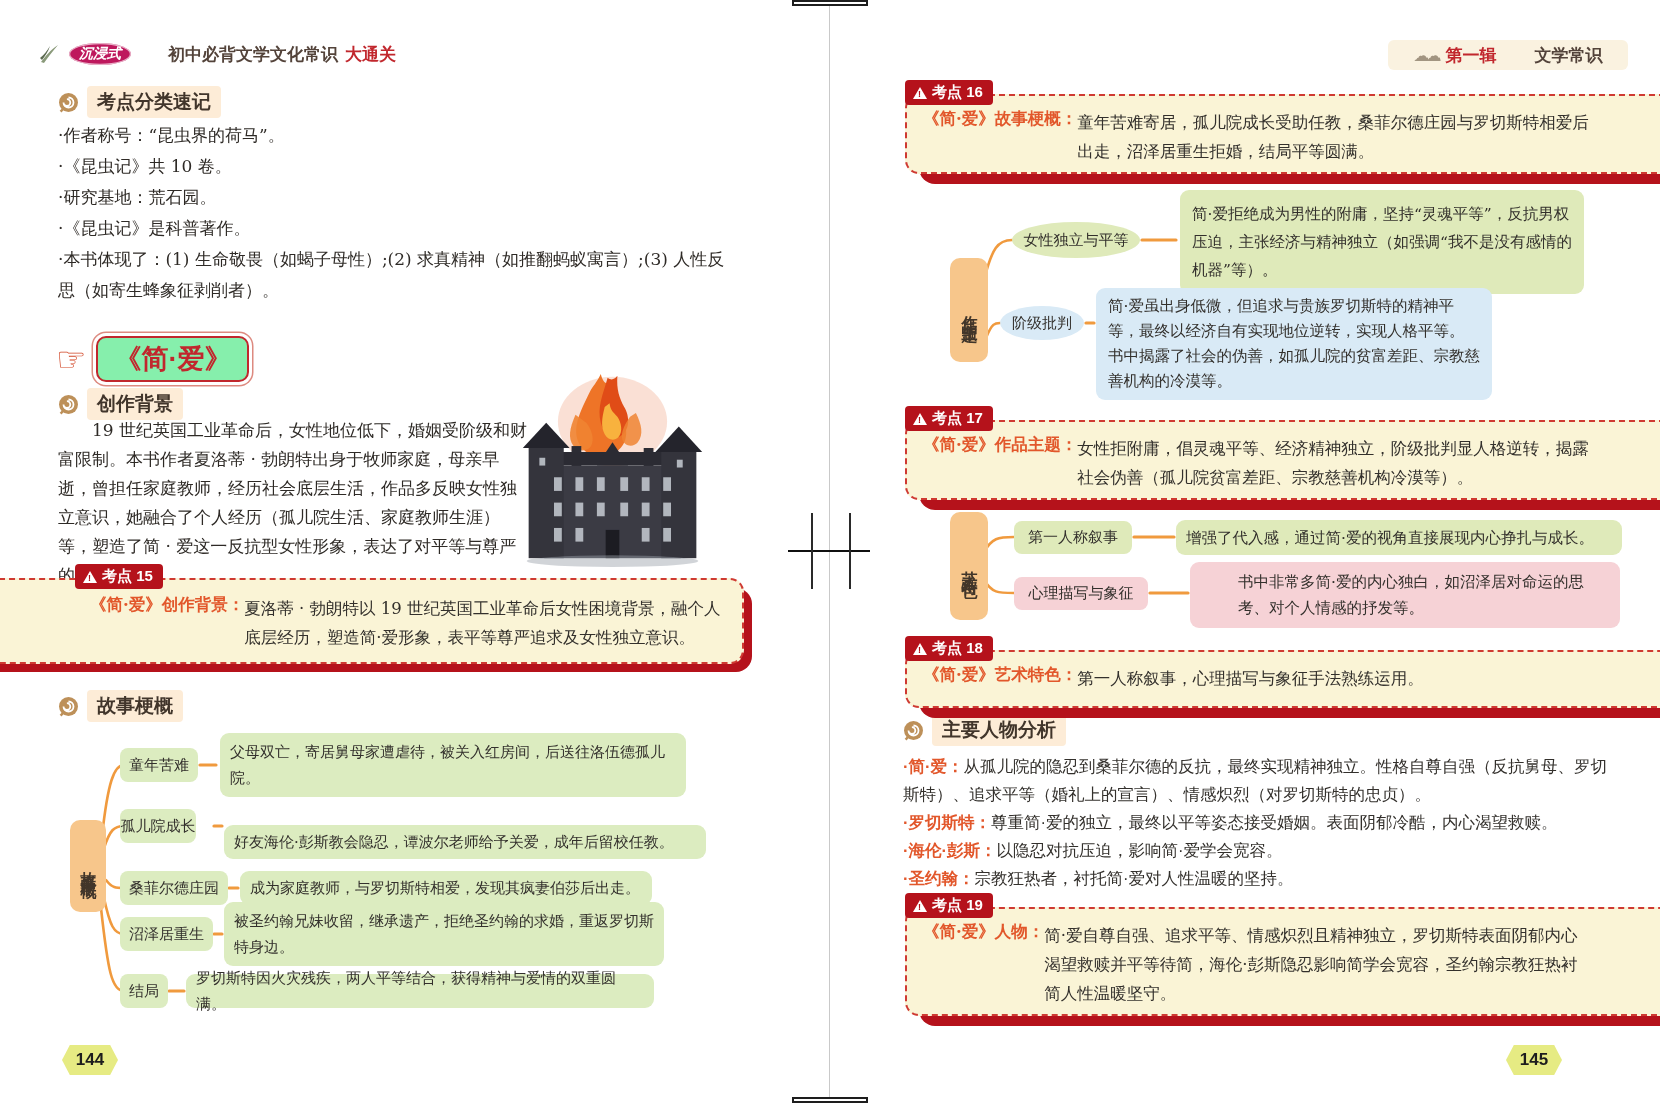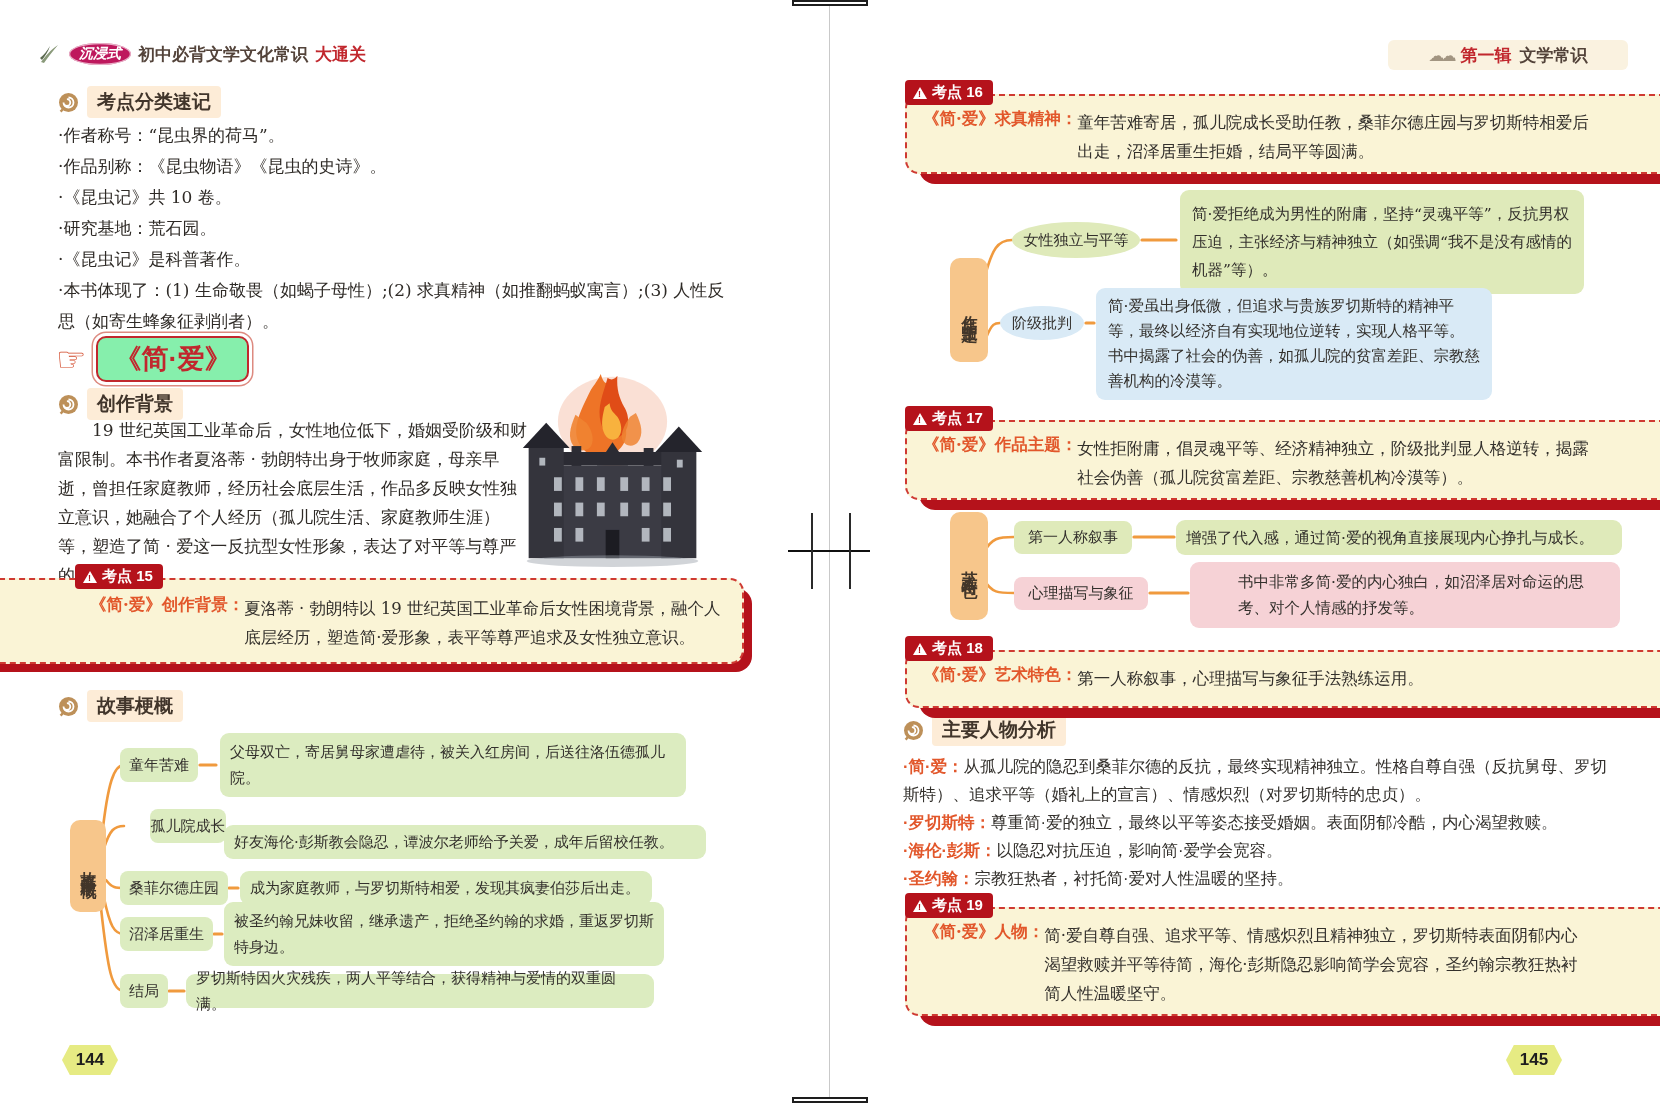--- a/index.html
+++ b/index.html
@@ -8,21 +8,21 @@
   .abs{position:absolute;}
   
   .fold-line{left:829px;top:0;width:1px;height:1103px;background:#c9c9c9;}
   .reg-rect{left:792px;width:76px;height:6px;border:2px solid #1d1d1d;background:#fff;box-sizing:border-box;}
   .cross-h{left:788px;top:550px;width:82px;height:2px;background:#101010;}
   .cross-v{top:513px;width:2px;height:76px;background:#2a2a2a;}
   
   .hdr-left{left:38px;top:42px;display:flex;align-items:center;gap:7px;}
   .brand-badge{background:#be185d;color:#fff;font:italic bold 14px "DejaVu Serif",serif;
                padding:2px 10px;border-radius:50%;box-shadow:inset 0 0 0 1.2px rgba(255,255,255,.65);}
-  .hdr-title{font-weight:bold;font-size:17px;color:#53433a;}
+  .hdr-title{font-weight:bold;font-size:17px;color:#53433a;margin-left:30px;}
   .hdr-suffix{font-weight:bold;font-size:17px;color:#c1272d;}
   .hdr-right{left:1388px;top:40px;width:240px;height:30px;background:#faf2e0;border-radius:6px;
              display:flex;align-items:center;justify-content:center;gap:8px;}
   .hdr-part{font-weight:bold;font-size:17px;color:#c1272d;}
   .cloud{color:#a29581;font-size:16px;letter-spacing:-4px;}
   
   .heading{display:flex;align-items:center;gap:8px;}
   .heading .txt{background:#fdecd7;border-radius:4px;padding:3px 10px;
                 font-weight:bold;font-size:19px;color:#41352b;}
   
@@ -93,21 +93,20 @@
     <svg width="21" height="21" viewBox="0 0 21 21">
       <circle cx="10.5" cy="10.5" r="9.5" fill="#bd9059"></circle>
       <path d="M10.5 5.5 a5 5 0 1 1 -5 5 a3.4 3.4 0 1 0 3.4 -3.4" stroke="#fff" stroke-width="1.8" fill="none"></path>
       <path d="M5 17 l-2.4 2.6" stroke="#bd9059" stroke-width="2.4"></path>
     </svg>
     <span class="txt">考点分类速记</span>
   </div>
 
   <div class="abs bullets" style="left:58px;top:120px;">
     <div>·作者称号：“昆虫界的荷马”。</div>
-    <div>·作品别称：《昆虫物语》《昆虫的史诗》。</div>
     <div>·《昆虫记》共 10 卷。</div>
     <div>·研究基地：荒石园。</div>
     <div>·《昆虫记》是科普著作。</div>
     <div>·本书体现了：(1) 生命敬畏（如蝎子母性）;(2) 求真精神（如推翻蚂蚁寓言）;(3) 人性反思（如寄生蜂象征剥削者）。</div>
   </div>
 
   <div class="abs" style="left:56px;top:336px;display:flex;align-items:center;gap:10px;">
     <span class="finger">☞</span>
     <span class="title-box">《简·爱》</span>
   </div>
@@ -198,21 +197,21 @@
       <path d="M214,244 L222,244" stroke-width="3.2"></path>
       <path d="M169,301 L184,301" stroke-width="3.2"></path>
     </g>
   </svg>
 
   <div class="abs vroot" style="left:70px;top:820px;width:36px;height:92px;">故事梗概</div>
 
   <div class="abs nlabel" style="left:120px;top:748px;width:78px;height:34px;">童年苦难</div>
   <div class="abs ncontent" style="left:220px;top:733px;width:466px;height:64px;">父母双亡，寄居舅母家遭虐待，被关入红房间，后送往洛伍德孤儿院。</div>
 
-  <div class="abs nlabel" style="left:120px;top:809px;width:76px;height:34px;margin-left:30px;">孤儿院成长</div>
+  <div class="abs nlabel" style="left:120px;top:809px;width:76px;height:34px;">孤儿院成长</div>
   <div class="abs ncontent" style="left:224px;top:809px;width:482px;height:34px;margin-top:16px;">好友海伦·彭斯教会隐忍，谭波尔老师给予关爱，成年后留校任教。</div>
 
   <div class="abs nlabel" style="left:120px;top:871px;width:108px;height:34px;">桑菲尔德庄园</div>
   <div class="abs ncontent" style="left:240px;top:871px;width:412px;height:34px;">成为家庭教师，与罗切斯特相爱，发现其疯妻伯莎后出走。</div>
 
   <div class="abs nlabel" style="left:120px;top:917px;width:93px;height:34px;">沼泽居重生</div>
   <div class="abs ncontent" style="left:224px;top:902px;width:440px;height:64px;">被圣约翰兄妹收留，继承遗产，拒绝圣约翰的求婚，重返罗切斯特身边。</div>
 
   <div class="abs nlabel" style="left:120px;top:974px;width:48px;height:34px;">结局</div>
   <div class="abs ncontent" style="left:186px;top:974px;width:468px;height:34px;">罗切斯特因火灾残疾，两人平等结合，获得精神与爱情的双重圆满。</div>
@@ -220,21 +219,21 @@
   <div class="abs pgbadge" style="left:62px;top:1045px;">144</div>
 
   <div class="abs hdr-right">
     <span class="cloud">☁☁</span>
     <span class="hdr-part">第一辑</span>
     <span class="hdr-title">文学常识</span>
   </div>
 
   <div class="abs kp-shadow" style="left:919px;top:104px;width:760px;height:80px;border-radius:16px 0 0 16px;"></div>
   <div class="abs kp-box" style="left:905px;top:94px;width:760px;height:80px;border-radius:14px 0 0 14px;padding:12px 70px 10px 16px;">
-    <span class="kp-lead">《简·爱》求真精神：</span>
+    <span class="kp-lead">《简·爱》故事梗概：</span>
     <div class="kp-text">童年苦难寄居，孤儿院成长受助任教，桑菲尔德庄园与罗切斯特相爱后出走，沼泽居重生拒婚，结局平等圆满。</div>
   </div>
   <div class="abs kp-tab" style="left:905px;top:80px;">
     <span class="warn-wrap">
         <span class="warn-tri"></span>
         <span class="warn-bang">!</span>
       </span>
     <span>考点 16</span>
   </div>
 

